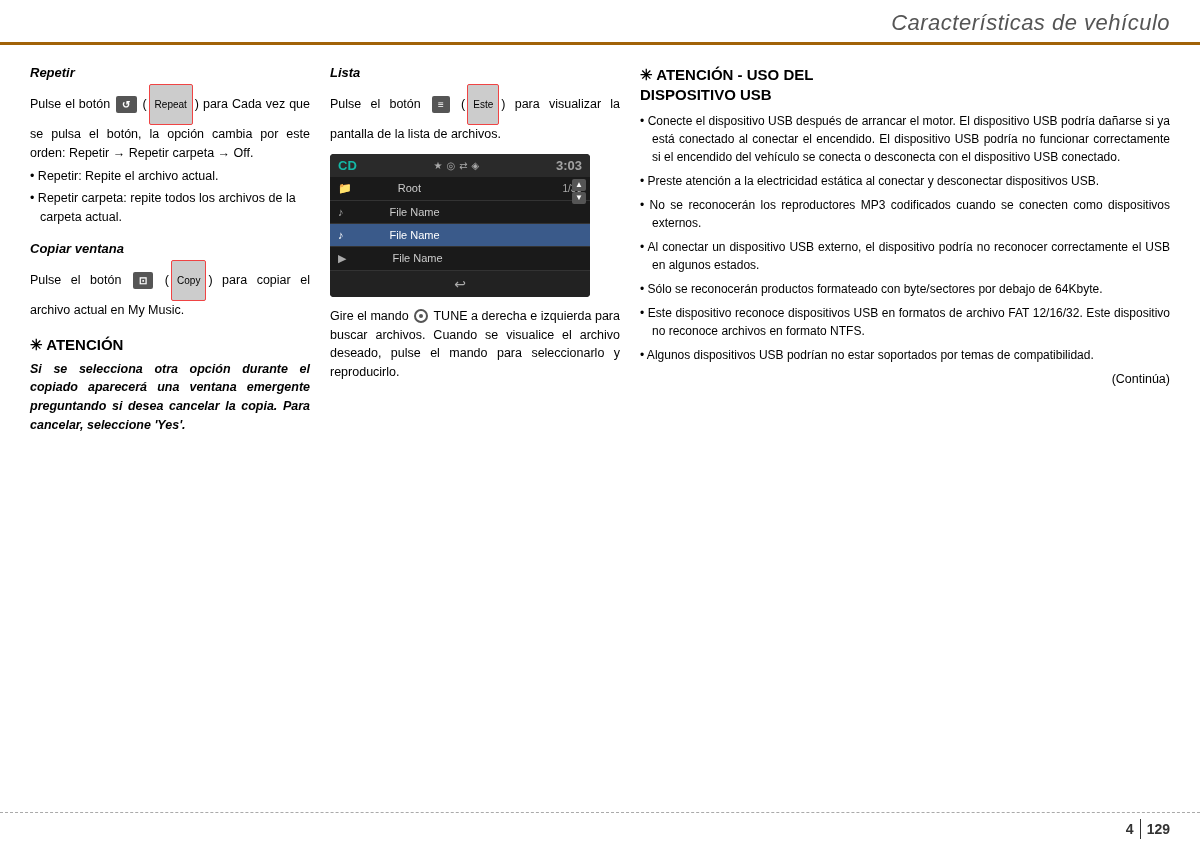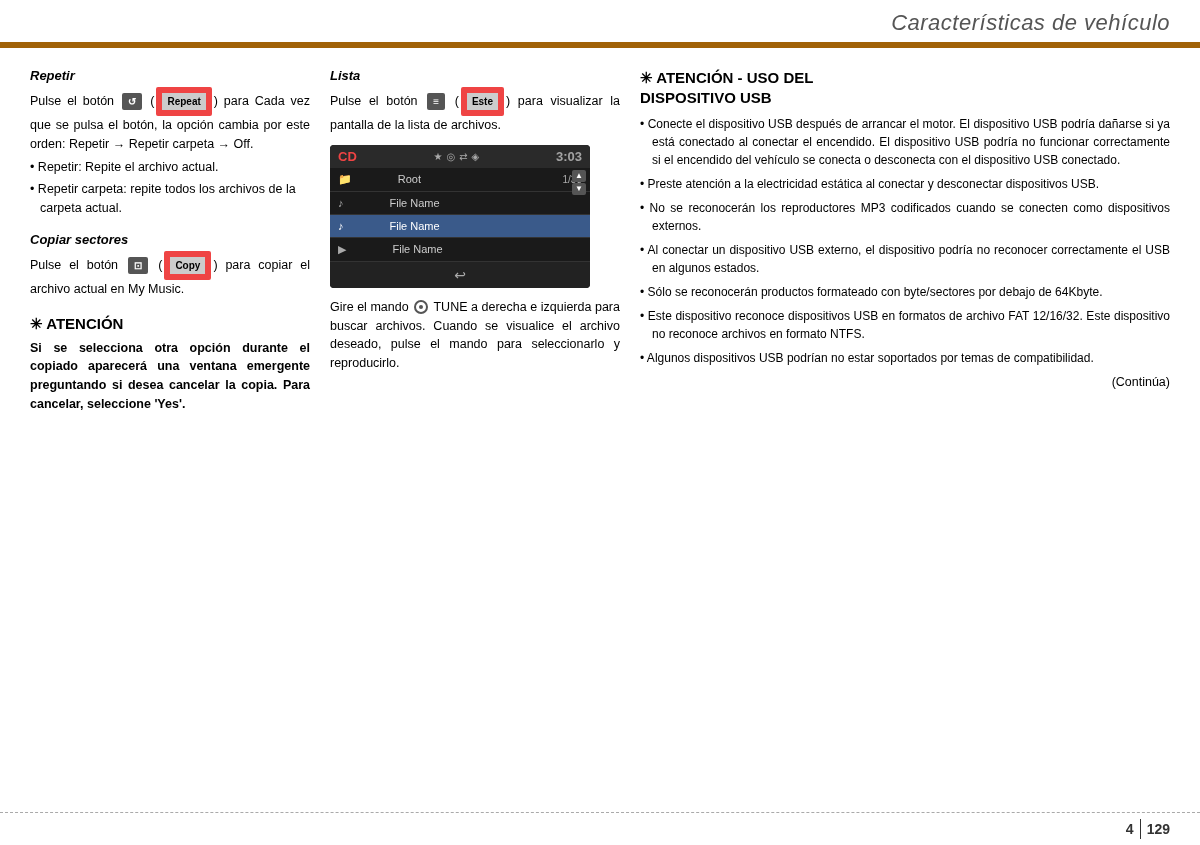--- a/index.html
+++ b/index.html
@@ -13,21 +13,21 @@
       overflow: hidden;
       position: relative;
     }
 
     
     .header {
       display: flex;
       justify-content: flex-end;
       align-items: center;
       padding: 10px 30px 6px 30px;
-      border-bottom: 6px solid #a16207;
+      border-bottom: 3px solid #a16207;
       margin-bottom: 0;
     }
     .header-title {
       font-size: 22px;
       color: #555;
       font-style: italic;
       letter-spacing: 0.5px;
     }
 
     
@@ -74,26 +74,26 @@
       line-height: 1.5;
       margin-top: 4px;
       padding-left: 10px;
       text-indent: -10px;
     }
     .inline-btn-light {
       display: inline-block;
       background: #ccc;
       color: #000;
       font-size: 10px;
-      padding: 1px 5px;
+      padding: 12px 5px;
       border-radius: 2px;
-      font-weight: bold;
+      font-weight: normal;
       vertical-align: middle;
       margin: 0 2px;
-      border: 6px solid #ef4444;
+      border: 1px solid #ef4444;
     }
     .inline-icon {
       display: inline-block;
       background: #555;
       color: #fff;
       font-size: 10px;
       padding: 1px 6px;
       border-radius: 2px;
       vertical-align: middle;
       margin: 0 2px;
@@ -108,20 +108,21 @@
     .attn-title-main {
       font-size: 15px;
       font-weight: bold;
       margin-bottom: 6px;
     }
     .attn-body {
       font-size: 12.5px;
       line-height: 1.5;
       text-align: justify;
       font-weight: bold;
+      font-style: italic;
     }
 
     
     .cd-screen {
       background: #1a1a1a;
       border-radius: 4px;
       padding: 0;
       margin: 10px 0;
       width: 260px;
       overflow: hidden;
@@ -130,21 +131,21 @@
       background: #2a2a2a;
       display: flex;
       align-items: center;
       justify-content: space-between;
       padding: 4px 8px;
       color: #fff;
       font-size: 12px;
     }
     .cd-topbar-left {
       font-weight: bold;
-      color: #ef4444;
+      color: #14b8a6;
       font-size: 13px;
     }
     .cd-topbar-icons {
       display: flex;
       gap: 4px;
       align-items: center;
       font-size: 10px;
       color: #aaa;
     }
     .cd-topbar-time {
@@ -301,21 +302,21 @@
         <span>Pulse el botón</span>
         <span class="inline-icon">↺</span>
         (<span class="inline-btn-light">Repeat</span>)
         <span>para Cada vez que se pulsa el botón, la opción cambia por este orden: Repetir → Repetir carpeta → Off.</span>
       </div>
       <div class="bullet-item">• Repetir: Repite el archivo actual.</div>
       <div class="bullet-item">• Repetir carpeta: repite todos los archivos de la carpeta actual.</div>
     </div>
 
     <div style="margin-top:14px;">
-      <div class="section-title">Copiar sectores</div>
+      <div class="section-title">Copiar ventana</div>
       <div class="body-text">
         <span>Pulse el botón</span>
         <span class="inline-icon">⊡</span>
         (<span class="inline-btn-light">Copy</span>)
         <span>para copiar el archivo actual en My Music.</span>
       </div>
     </div>
 
     <div class="attn-box">
       <div class="attn-title-main">✳ ATENCIÓN</div>

